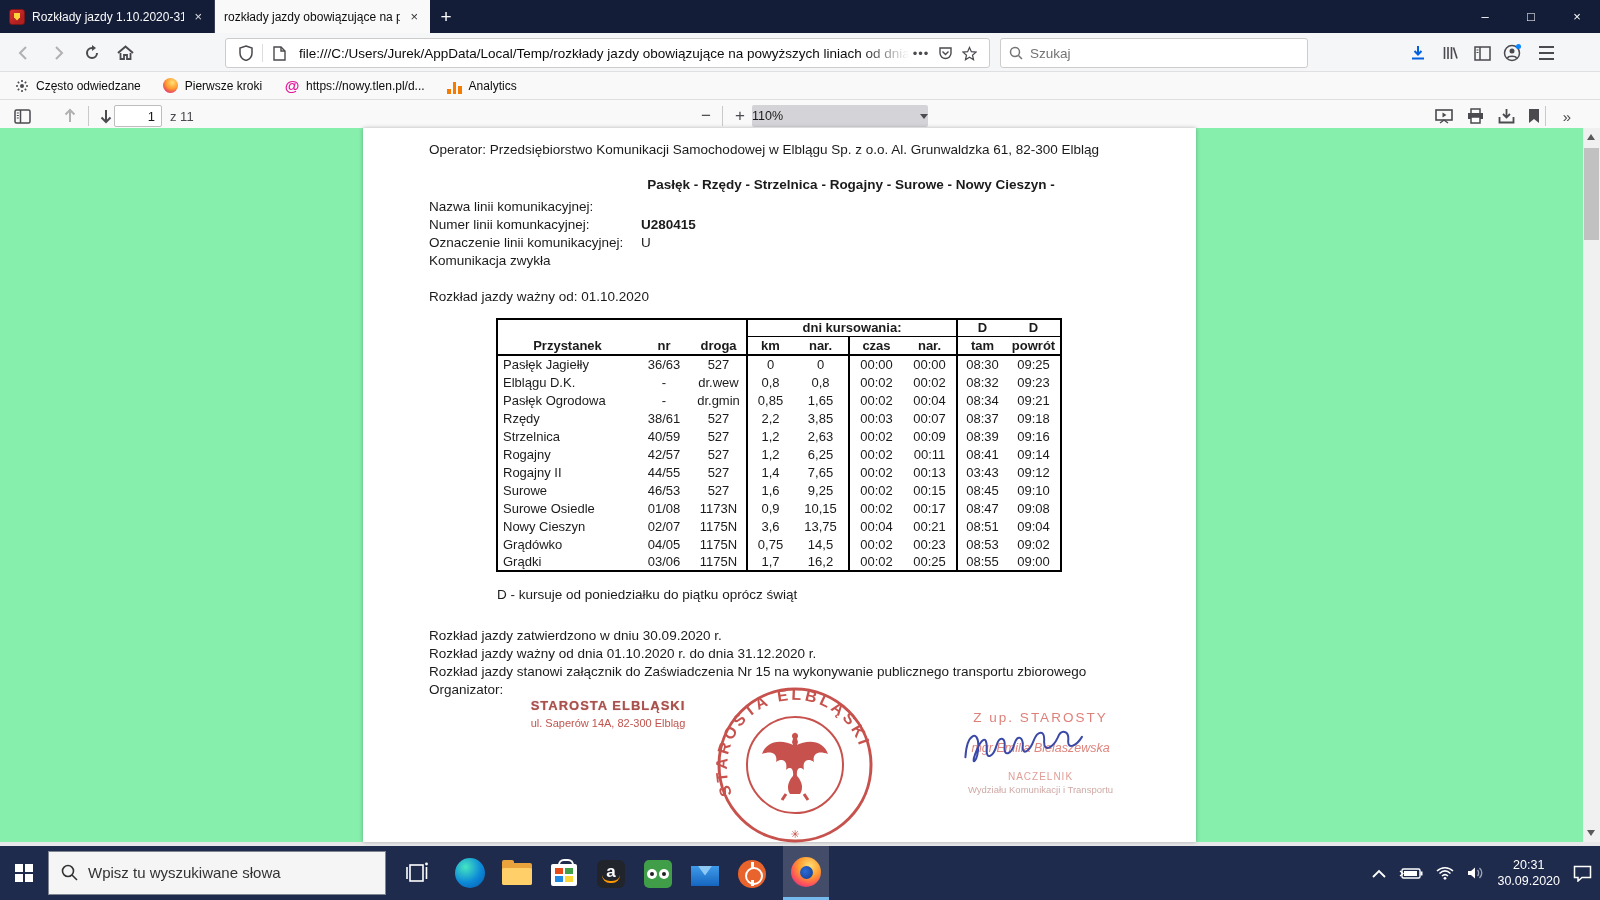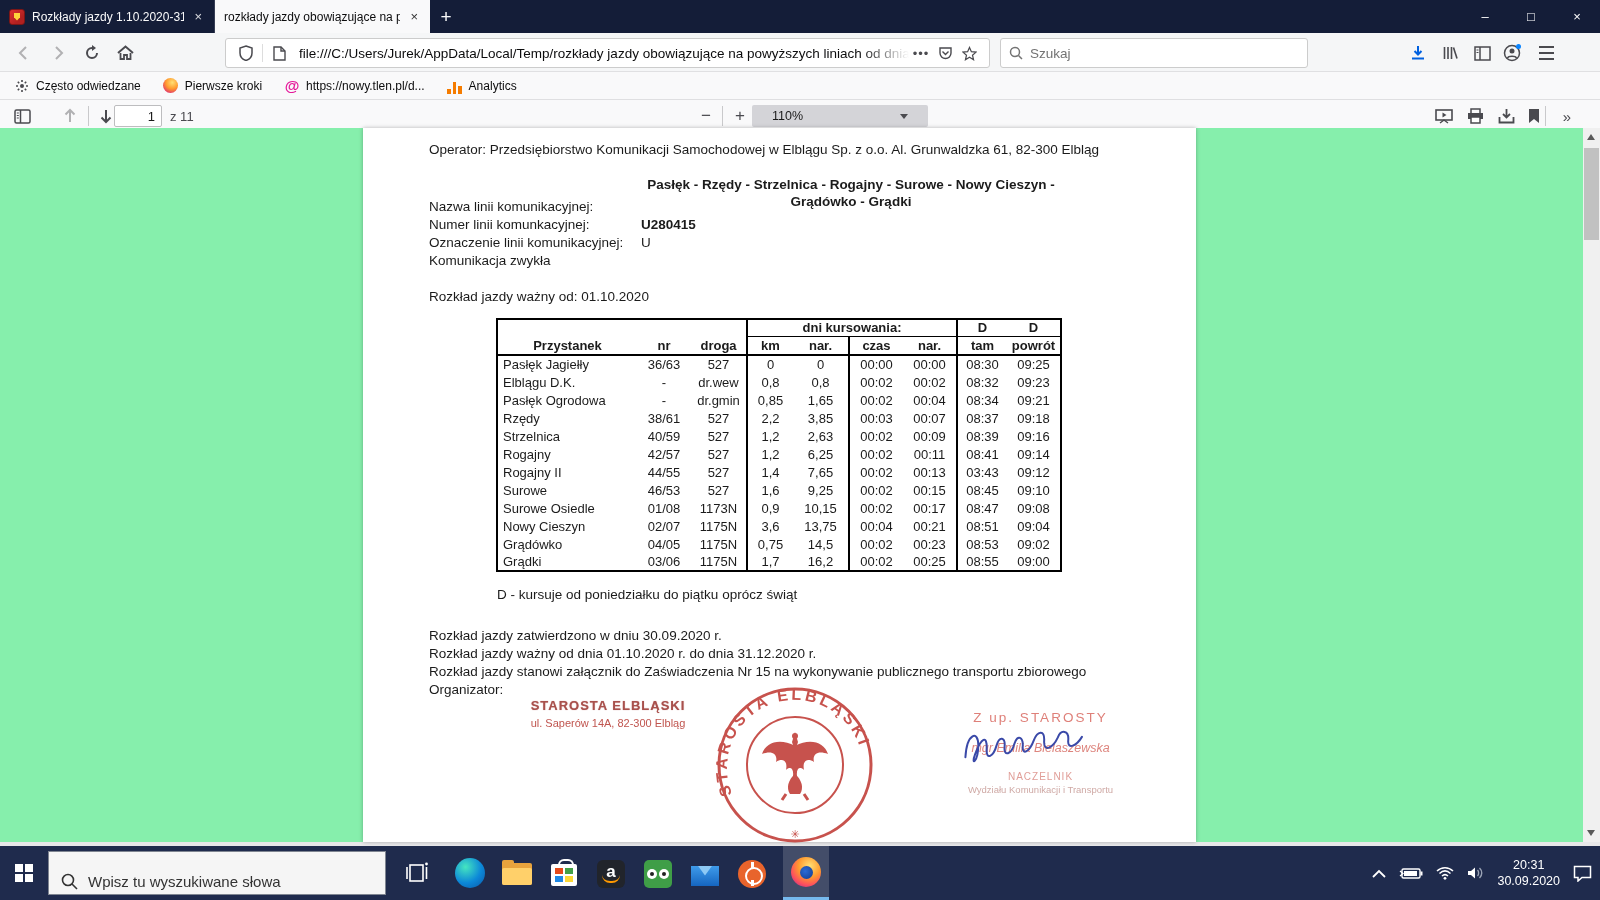--- a/index.html
+++ b/index.html
@@ -40,21 +40,21 @@
   .anal-bars { display:flex; align-items:flex-end; gap:2px; }
   .anal-bars i { display:block; width:3.5px; background:#f57c00; }
 
   
   #pdfbar { position:absolute; top:100px; left:0; width:1600px; height:32px; background:#f9f9fa; border-bottom:1px solid #b5b5b7; box-shadow:0 1px 2px rgba(0,0,0,.08); color:#4a4a4f; }
   .pbtn { position:absolute; top:2px; width:28px; height:28px; display:flex; align-items:center; justify-content:center; }
   .vsep { position:absolute; top:6px; width:1px; height:20px; background:#c9c9cb; }
   #pageinput { position:absolute; left:114px; top:5px; width:48px; height:22px; border:1px solid #bdbdbf; border-radius:2px; background:#fff; text-align:right; padding-right:6px; font-size:13px; font-family:"Liberation Sans",sans-serif; color:#1a1a1a; }
   #pagecount { position:absolute; left:170px; top:9px; font-size:13px; }
   .zoomglyph { font-size:17px; color:#4a4a4f; }
-  #zoomsel { position:absolute; left:752px; top:5px; width:176px; height:22px; background:#d4d4d8; border-radius:2px; display:flex; align-items:center; justify-content:space-between; padding:0 20px; font-size:12.5px; color:#1a1a1a; }
+  #zoomsel { position:absolute; left:752px; top:5px; width:176px; height:22px; background:#d4d4d8; border-radius:2px; display:flex; align-items:center; justify-content:space-between; padding:0 0; font-size:12.5px; color:#1a1a1a; }
   .selcaret { width:0; height:0; border-left:4.5px solid transparent; border-right:4.5px solid transparent; border-top:5px solid #4a4a4f; }
   .chev2 { font-size:15px; letter-spacing:-2px; }
 
   
   #content { position:absolute; top:128px; left:0; width:1600px; height:714px; background:#86efac; }
   #page { position:absolute; left:363px; top:0; width:833px; height:714px; background:#fff; box-shadow:0 0 4px rgba(0,0,0,.28); color:#1b1b1b; }
   #scrollbar { position:absolute; right:0; top:0; width:17px; height:714px; background:#f0f0f0; }
   #sthumb { position:absolute; left:1px; top:20px; width:15px; height:92px; background:#c1c1c1; }
   .sarrow { position:absolute; left:4px; width:0; height:0; border-left:4.5px solid transparent; border-right:4.5px solid transparent; }
   .sarrow.up { top:6px; border-bottom:6px solid #5a5a5a; }
@@ -81,21 +81,21 @@
   #stampR .l3 { font-size:10px; color:#e09d97; margin-top:16px; letter-spacing:1px; }
   #stampR .l4 { font-size:9.5px; color:#cfa9a5; margin-top:2px; }
   #sig { position:absolute; left:595px; top:588px; transform:rotate(-6deg); }
   #roundstamp { position:absolute; left:347px; top:552px; opacity:.9; }
 
   
   #taskbar { position:absolute; top:846px; left:0; width:1600px; height:54px; background:#1f2b4d; color:#fff; }
   #startbtn { position:absolute; left:0; top:0; width:48px; height:54px; display:flex; align-items:center; justify-content:center; }
   .winlogo { display:grid; grid-template-columns:8px 8px; grid-template-rows:8px 8px; gap:1.5px; }
   .winlogo i { background:#fff; display:block; }
-  #tsearch { position:absolute; left:48px; top:5px; width:338px; height:44px; background:#f5f5f5; border:1px solid #7f8591; display:flex; align-items:flex-end; gap:10px; padding:4px 12px; }
+  #tsearch { position:absolute; left:48px; top:5px; width:338px; height:44px; background:#f5f5f5; border:1px solid #7f8591; display:flex; align-items:flex-start; gap:10px; padding:12px 12px; }
   #tsearch input { border:none; outline:none; background:transparent; font-size:15px; color:#222; flex:1; font-family:"Liberation Sans",sans-serif; }
   #tsearch input::placeholder { color:#333; }
   .tbslot { position:absolute; top:0; width:46px; height:54px; display:flex; align-items:center; justify-content:center; }
   .tbslot.activeapp { background:rgba(255,255,255,.16); border-bottom:3px solid #76b9ed; }
   .appic { width:30px; height:30px; position:relative; }
   .edgeic { border-radius:50%; background:radial-gradient(circle at 35% 30%,#45e6c0,#0c88d8 55%,#0a57a8); }
   .folder { position:relative; width:30px; height:24px; margin-top:4px; }
   .folder .back { position:absolute; left:0; top:0; width:30px; height:22px; background:#e8a33d; border-radius:2px; }
   .folder .tabp { position:absolute; left:0; top:-3px; width:12px; height:6px; background:#e8a33d; border-radius:2px 2px 0 0; }
   .folder .front { position:absolute; left:0; top:5px; width:30px; height:17px; background:#ffd06a; border-radius:2px; }
@@ -329,21 +329,20 @@
   <div class="pbtn chev2" style="left:1552px">»</div>
 </div>
 
 <div id="content">
   <div id="page">
 
     <div class="doc-text" style="left:66px;top:14px">Operator: Przedsiębiorstwo Komunikacji Samochodowej w Elblągu Sp. z o.o.  Al. Grunwaldzka 61, 82-300 Elbląg</div>
 
     <div id="routebox">
       <div>Pasłęk - Rzędy - Strzelnica - Rogajny - Surowe - Nowy Cieszyn -</div>
-      <div>Grądówko - Grądki</div>
     </div>
 
     <div class="doc-text" style="left:66px;top:71px">Nazwa linii komunikacyjnej:</div>
     <div class="doc-text" style="left:66px;top:89px">Numer linii komunkacyjnej:</div>
     <div class="doc-text b" style="left:278px;top:89px">U280415</div>
     <div class="doc-text" style="left:66px;top:107px">Oznaczenie linii komunikacyjnej:</div>
     <div class="doc-text" style="left:278px;top:107px">U</div>
     <div class="doc-text" style="left:66px;top:125px">Komunikacja zwykła</div>
     <div class="doc-text" style="left:66px;top:161px">Rozkład jazdy ważny od: 01.10.2020</div>
 

